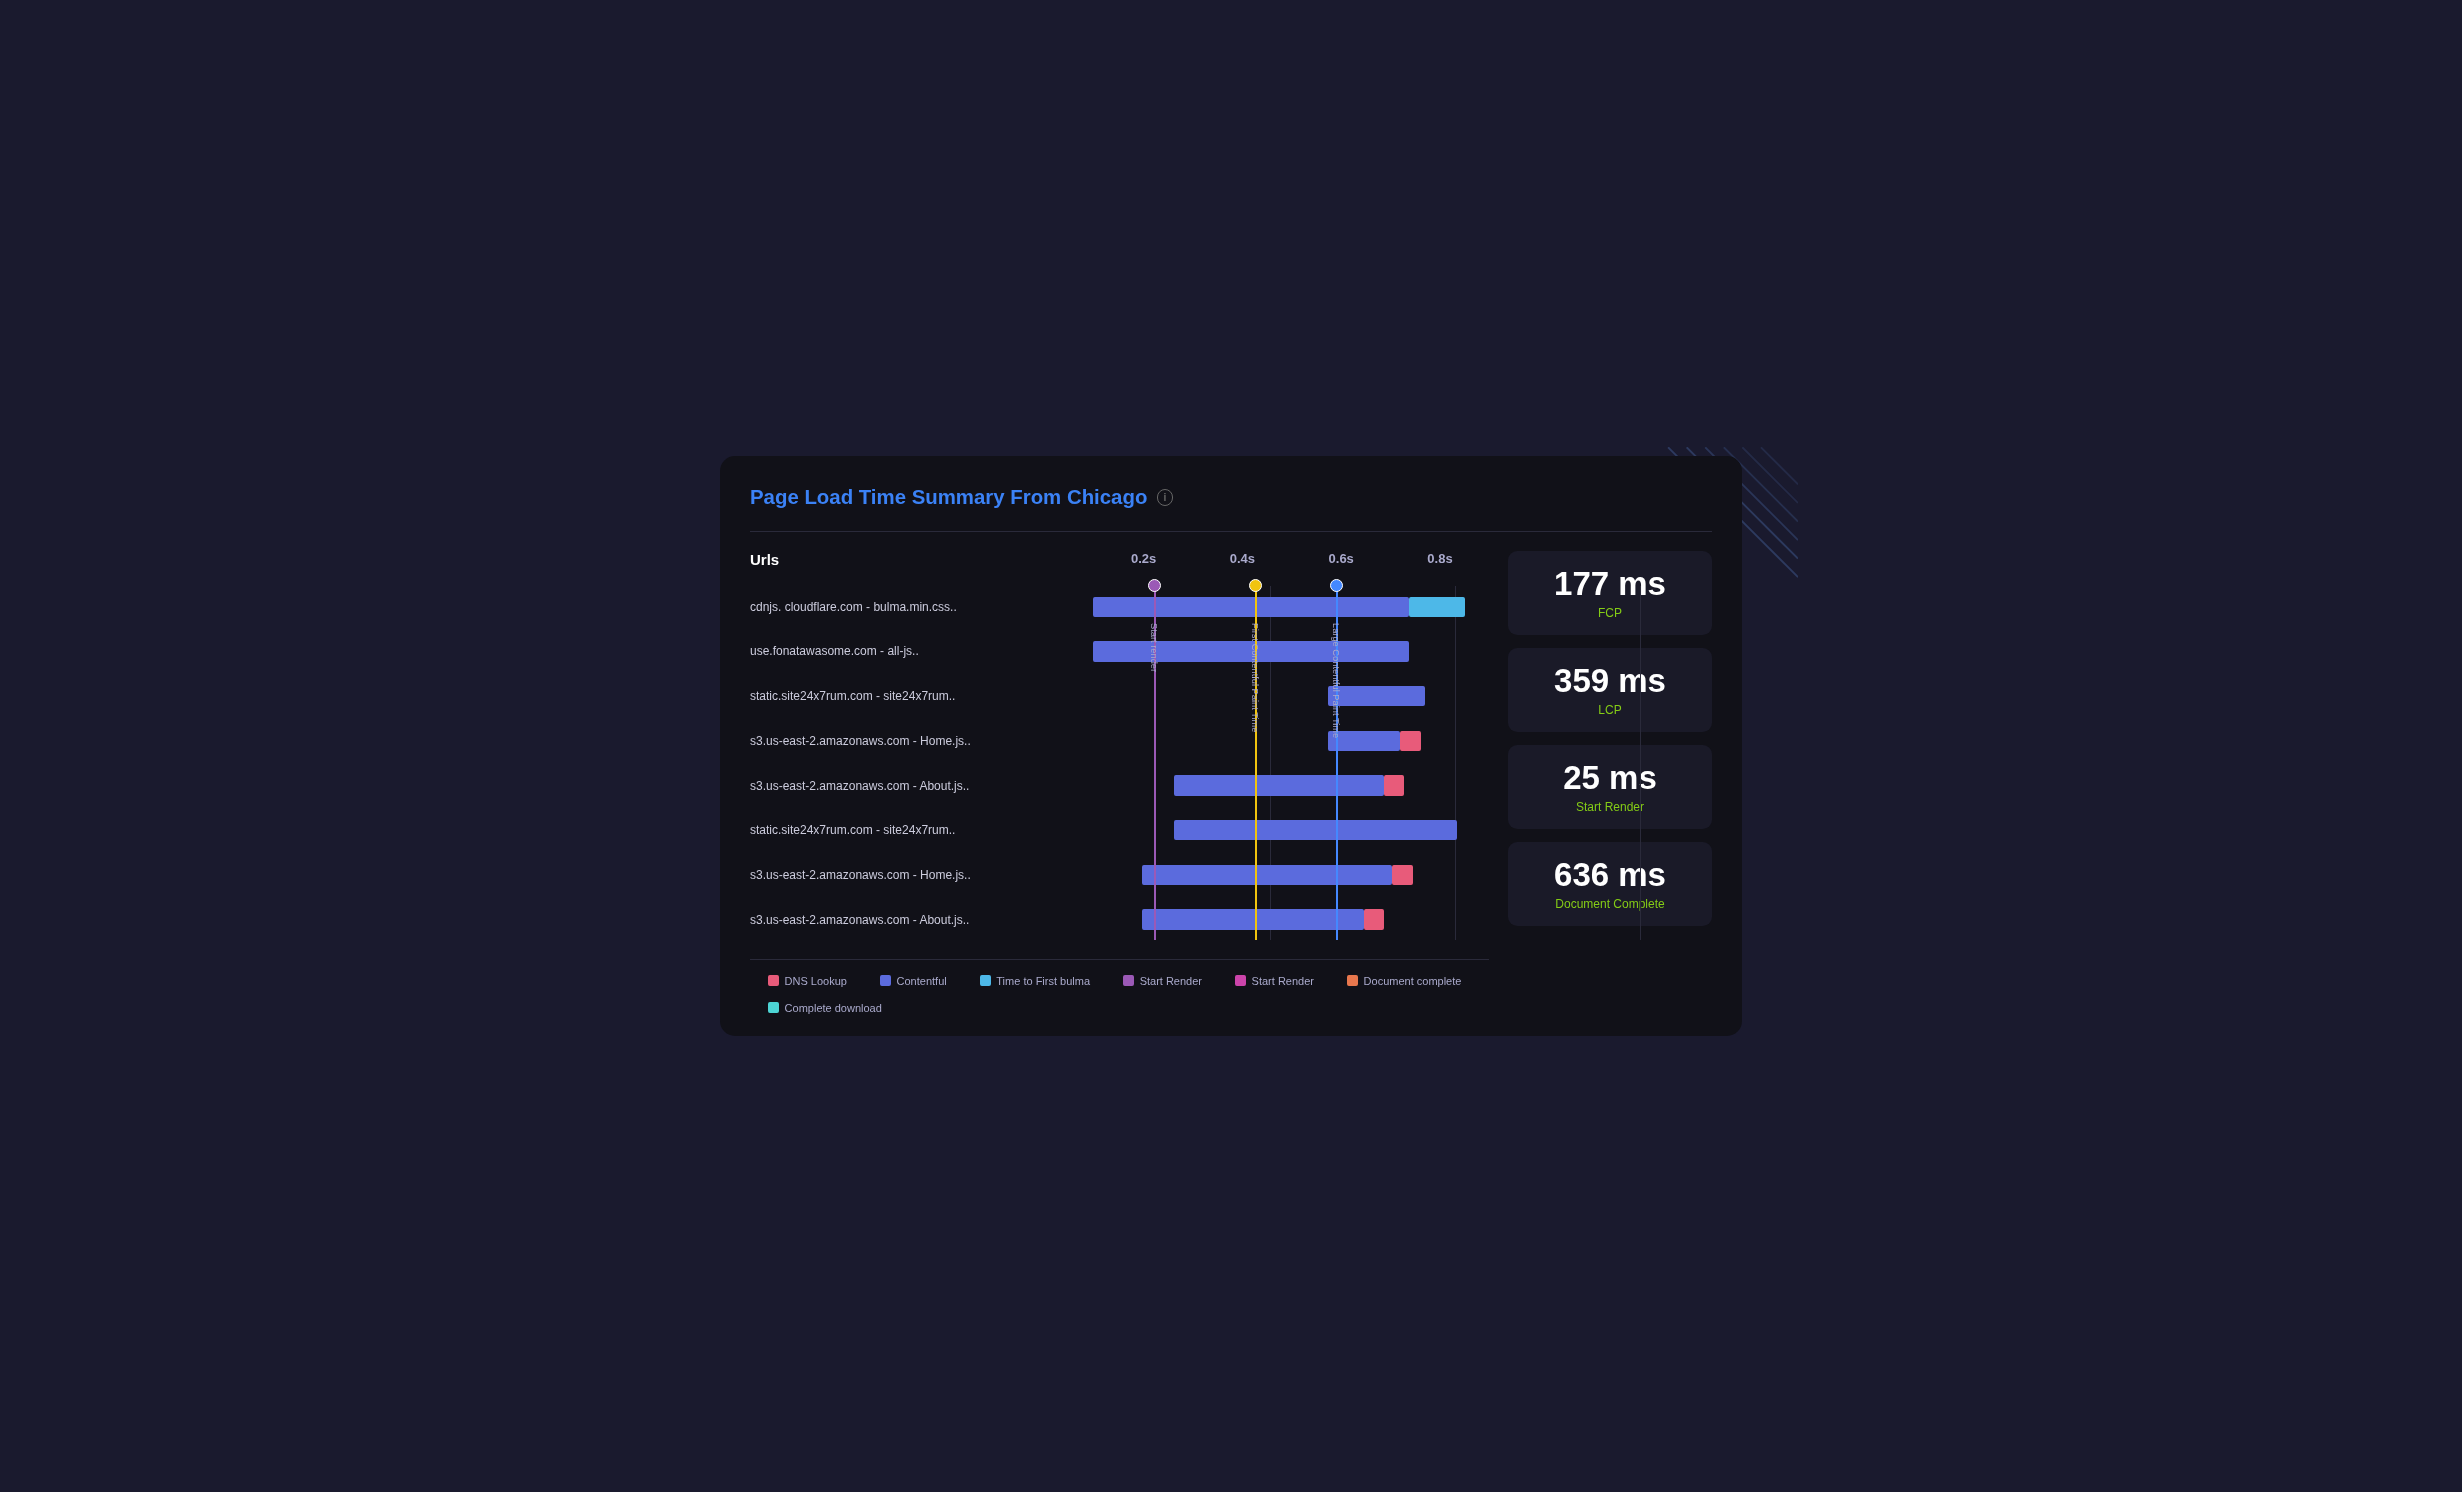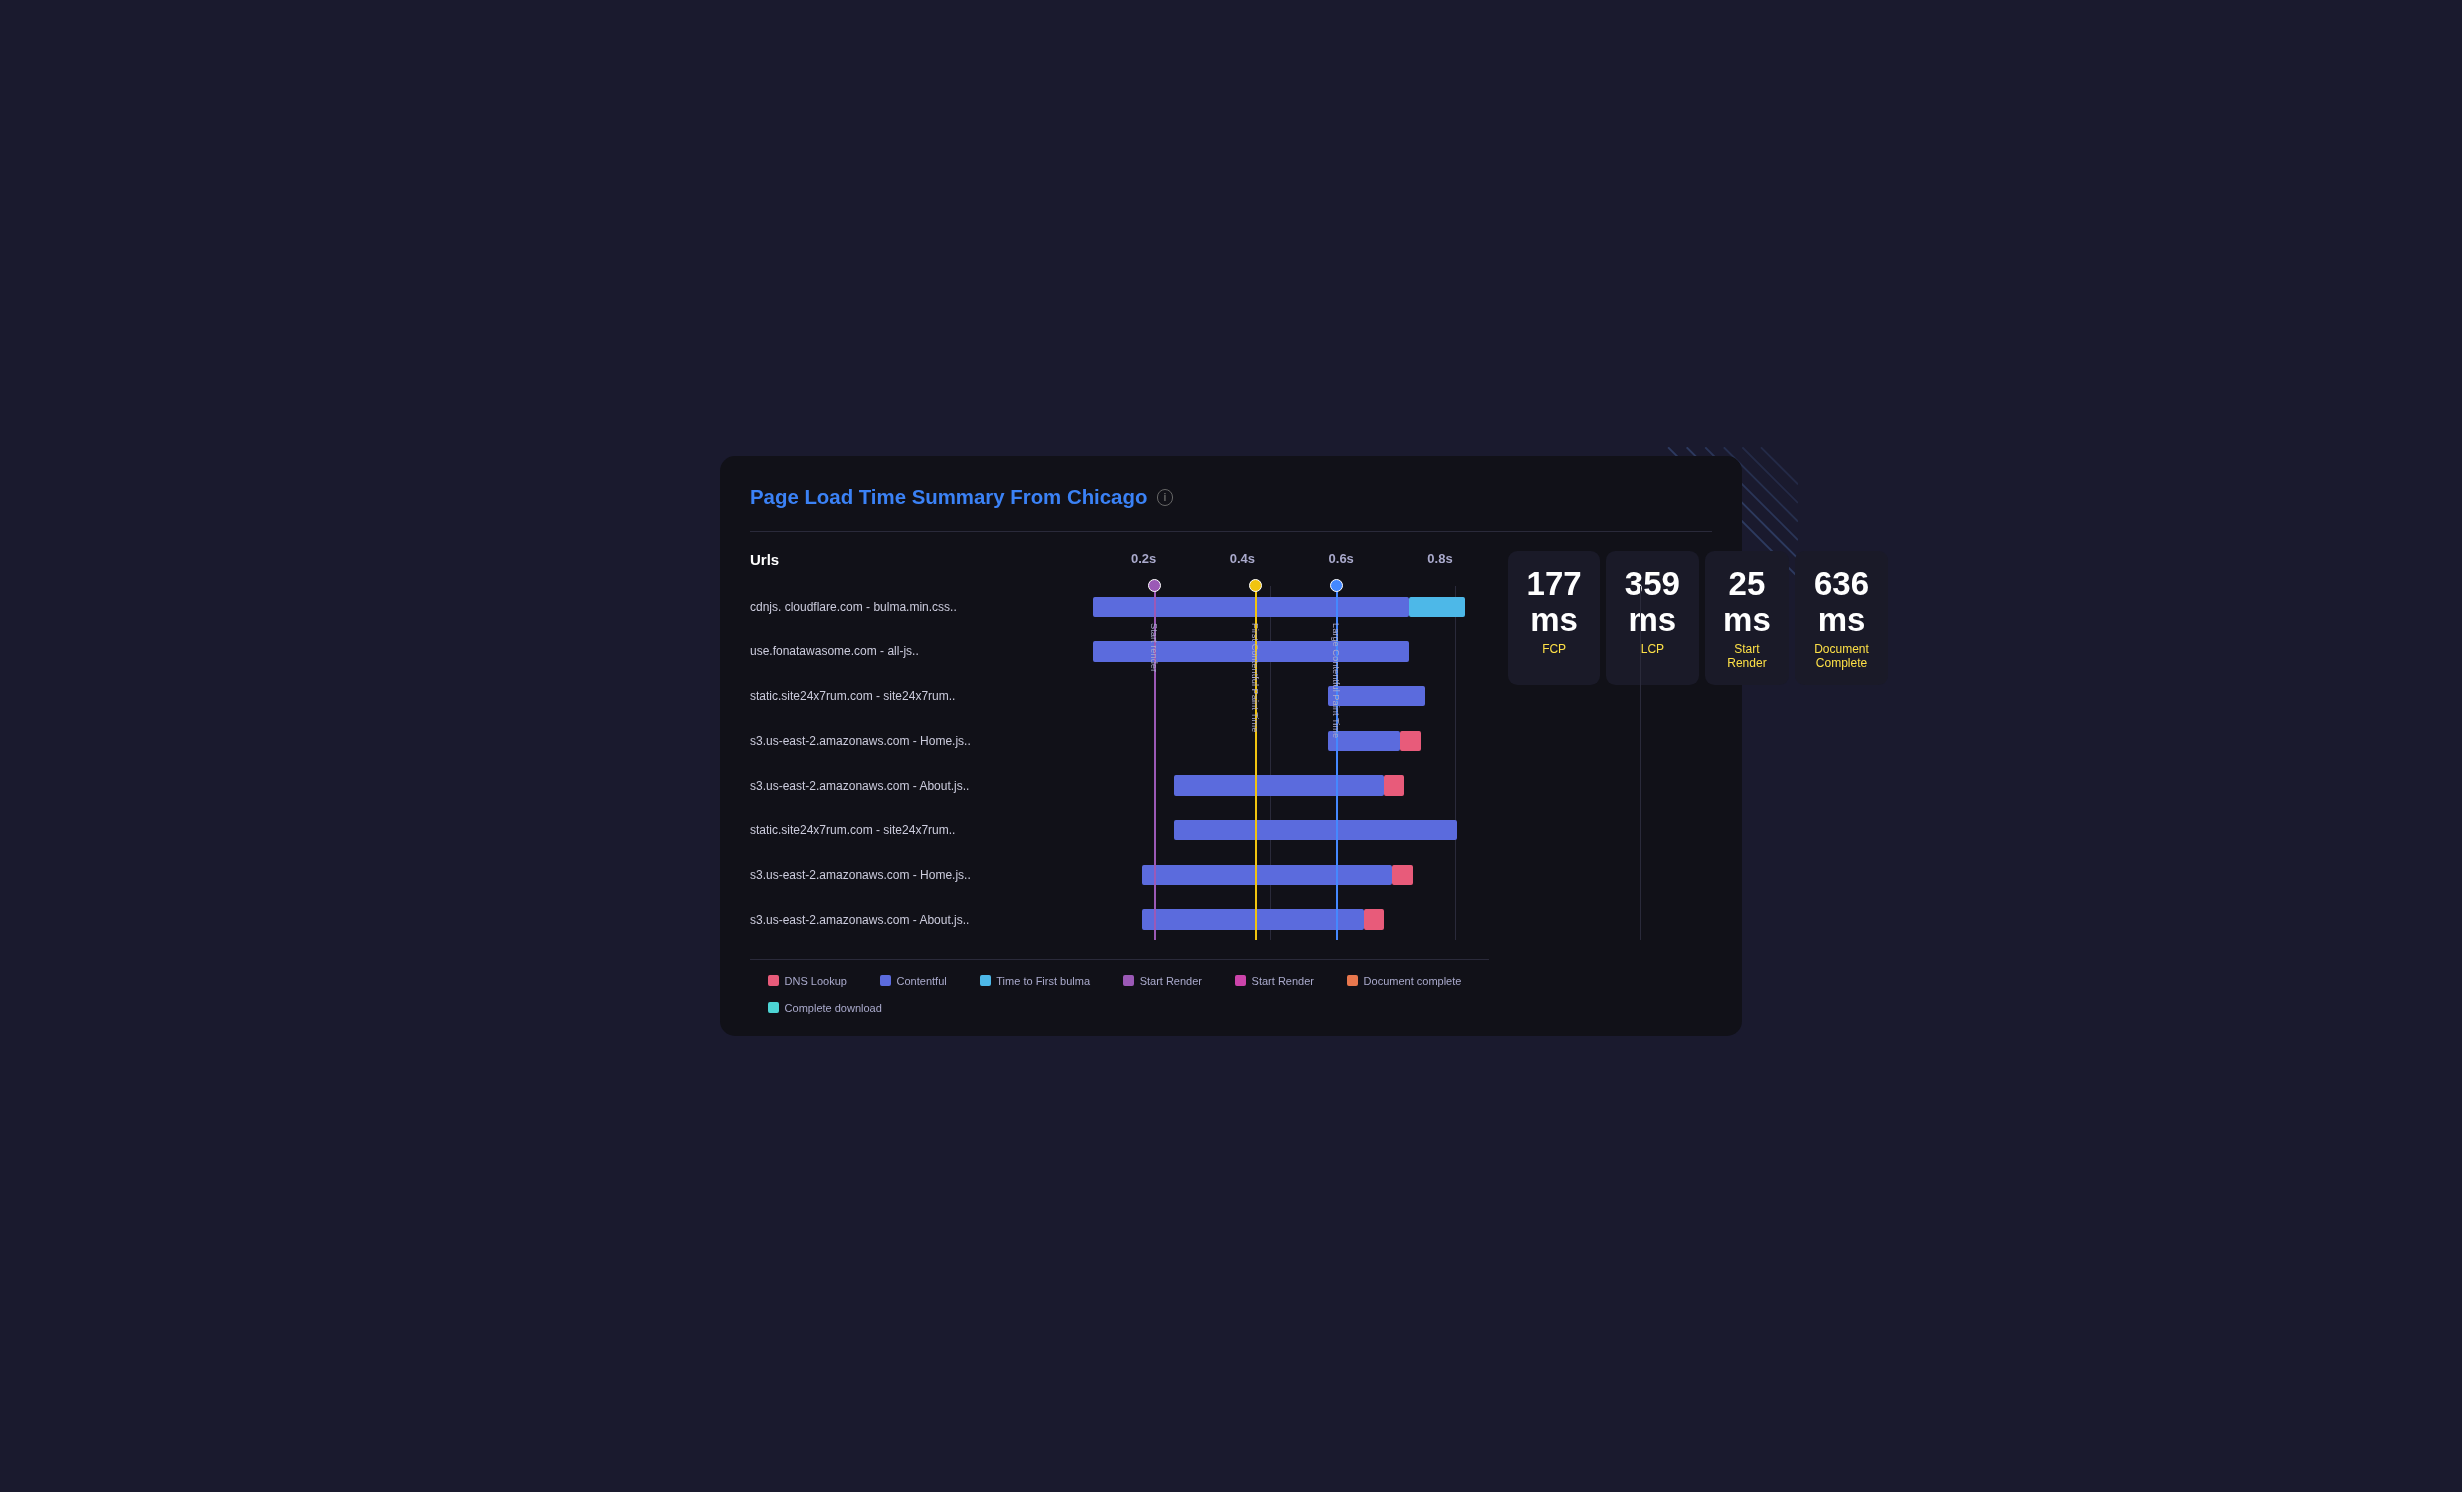--- a/index.html
+++ b/index.html
@@ -132,39 +132,39 @@
       background: #5b6bdd;
     }
     .bar-lightblue {
       background: #4db8e8;
     }
     .bar-pink {
       background: #e85b7a;
     }
     .right-panels {
       display: flex;
-      flex-direction: row;
-      gap: 6px;
+      flex-direction: column;
+      gap: 13px;
       width: 204px;
       flex-shrink: 0;
     }
     .metric-card {
       background: #1a1a28;
       border-radius: 9.3px;
       padding: 15px 18.6px;
       text-align: center;
     }
     .metric-value {
       color: #ffffff;
       font-size: 33px;
       font-weight: 800;
       line-height: 1.1;
     }
     .metric-label {
-      color: #fde047;
+      color: #84cc16;
       font-size: 12px;
       margin-top: 3.7px;
     }
     .legend-area {
       display: flex;
       align-items: center;
       flex-wrap: wrap;
       gap: 15px;
       margin-top: 18.6px;
       padding-top: 15px;

